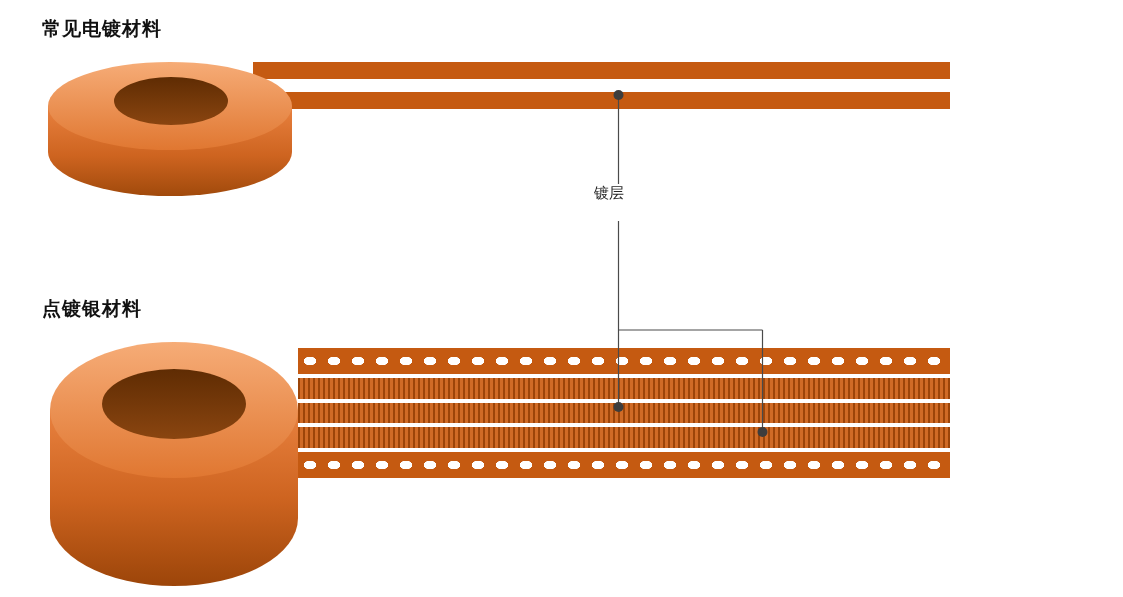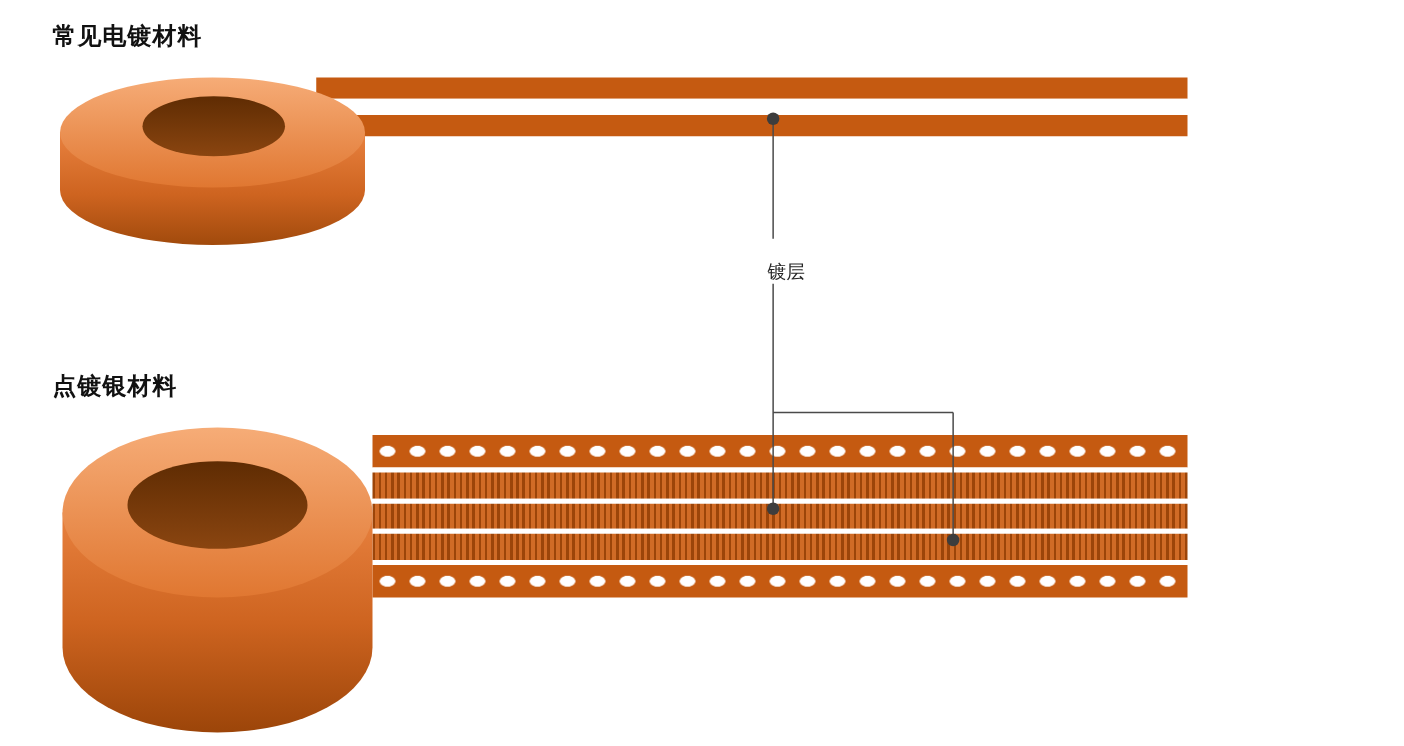--- a/index.html
+++ b/index.html
@@ -61,23 +61,23 @@
   #coil-top    { left: 46px; top: 58px; }
   #coil-bottom { left: 48px; top: 336px; }
 
   .callout-svg {
     position: absolute; left: 0; top: 0;
     width: 1123px; height: 597px;
     pointer-events: none;
   }
   .callout-label {
     position: absolute;
-    left: 594px; top: 208px;
+    left: 594px; top: 184px;
     width: 50px;
-    text-align: right;
+    text-align: left;
     font-size: 15px;
     color: #262626;
     background: #ffffff;
   }
 </style>
 </head>
 <body>
 
 <div class="canvas">
 

